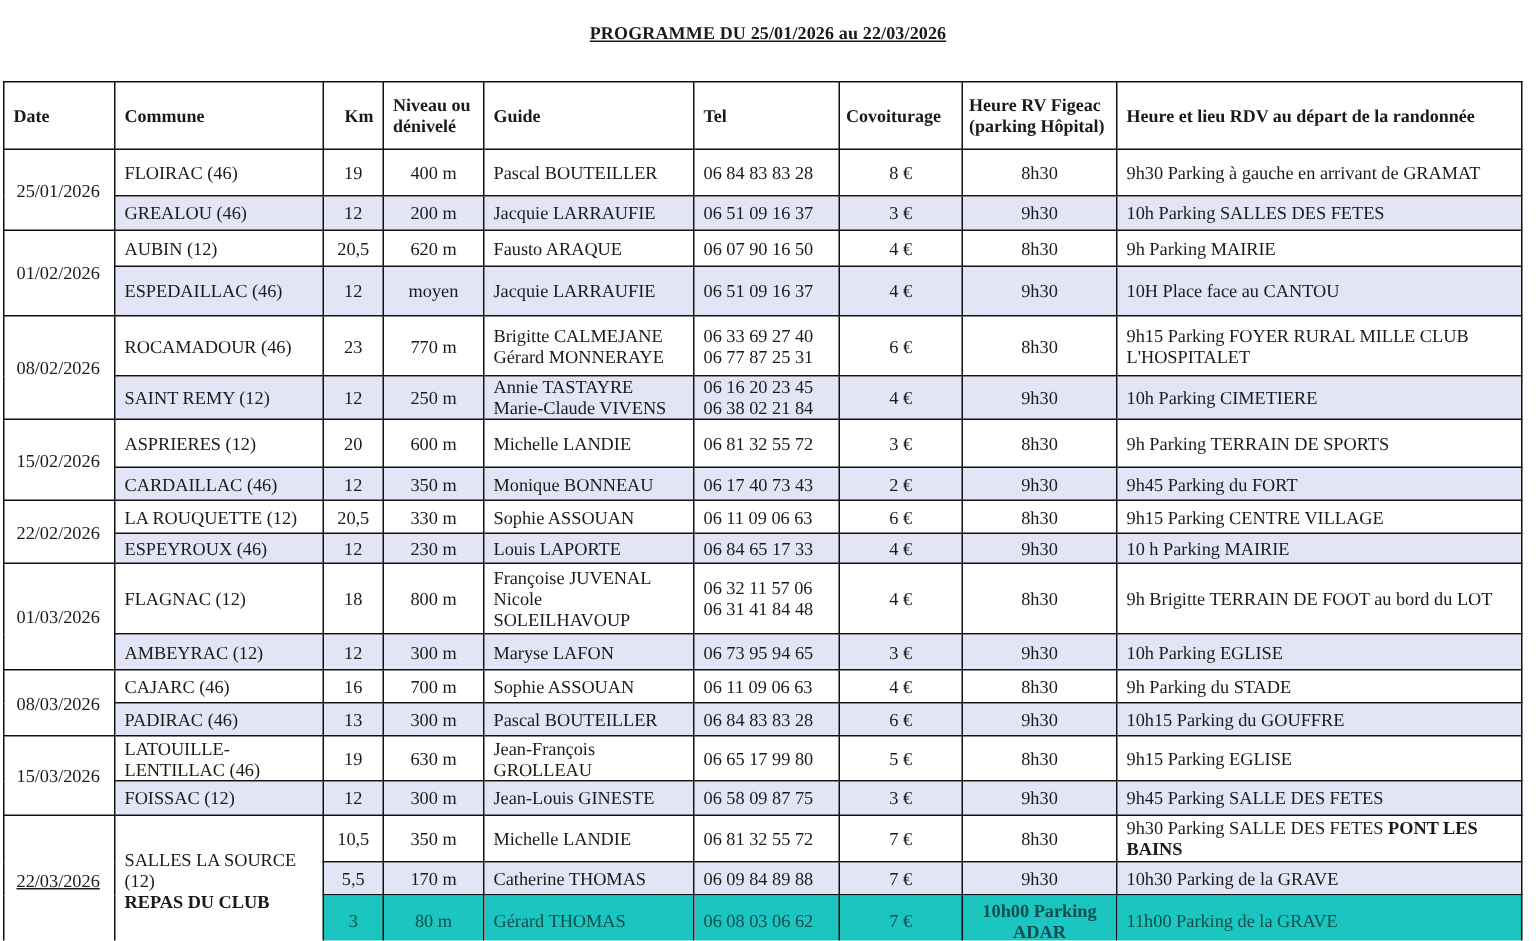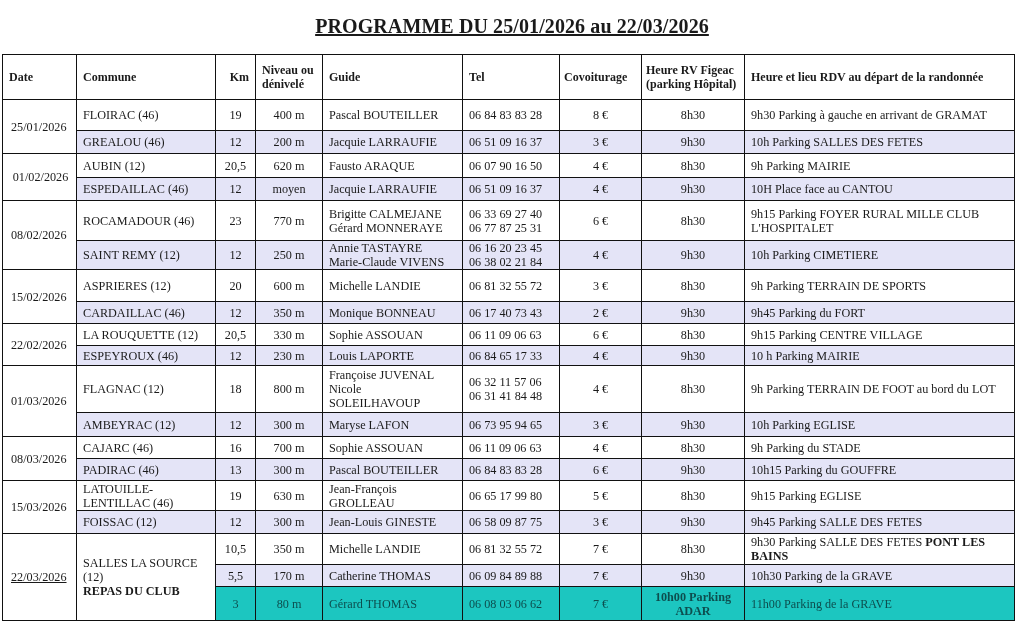--- a/index.html
+++ b/index.html
@@ -1,19 +1,19 @@
 <!DOCTYPE html>
 <html><head>
 <meta charset="utf-8">
 <style>
   html, body { margin:0; padding:0; background:#ffffff; }
   body { width:1024px; height:627px; overflow:hidden; position:relative;
          font-family:"Liberation Serif", "DejaVu Serif", serif; color:#1a1a1a; }
   .title { position:absolute; left:0; top:15px; width:1024px; text-align:center;
-           font-weight:bold; font-size:20px; text-decoration:underline; letter-spacing:0.1px; }
+           font-weight:bold; font-size:12px; text-decoration:underline; letter-spacing:0.1px; }
   table.prog { position:absolute; left:2px; top:54px; width:1012px; border-collapse:collapse;
                table-layout:fixed; font-size:12.2px; }
   table.prog td, table.prog th { border:1.5px solid #111; padding:0 6px; vertical-align:middle;
                line-height:14px; overflow:hidden; }
   table.prog th { font-weight:bold; text-align:left; font-size:12px; height:44px; background:#fff; }
   .c { text-align:center; }
   .lav td.sub { background:#e4e4f7; }
   .wht td.sub { background:#ffffff; }
   .teal td.sub { background:#1cc6c0; color:#0d4e4e; }
   .bold { font-weight:bold; color:#1a1a1a; }
@@ -67,31 +67,31 @@
         <td class="sub nm">GREALOU (46)</td>
         <td class="sub c" style="padding: 0px 2px;">12</td>
         <td class="sub c" style="padding: 0px 2px;">200 m</td>
         <td class="sub nm">Jacquie LARRAUFIE</td>
         <td class="sub tel">06 51 09 16 37</td>
         <td class="sub c">3 €</td>
         <td class="sub c">9h30</td>
         <td class="sub">10h Parking SALLES DES FETES</td>
       </tr>
       <tr class="wht" style="height: 24px;">
-        <td class="datecell" rowspan="2" style="padding-left: 8px; text-align: center;">01/02/2026</td>
+        <td class="datecell" rowspan="2" style="padding-left: 8px;">01/02/2026</td>
         <td class="sub nm">AUBIN (12)</td>
         <td class="sub c" style="padding: 0px 2px;">20,5</td>
         <td class="sub c" style="padding: 0px 2px;">620 m</td>
         <td class="sub nm">Fausto ARAQUE</td>
         <td class="sub tel">06 07 90 16 50</td>
         <td class="sub c">4 €</td>
         <td class="sub c">8h30</td>
         <td class="sub">9h Parking MAIRIE</td>
       </tr>
-      <tr class="lav" style="height: 23px;">
+      <tr class="lav" style="height: 33px;">
         <td class="sub nm">ESPEDAILLAC (46)</td>
         <td class="sub c" style="padding: 0px 2px;">12</td>
         <td class="sub c" style="padding: 0px 2px;">moyen</td>
         <td class="sub nm">Jacquie LARRAUFIE</td>
         <td class="sub tel">06 51 09 16 37</td>
         <td class="sub c">4 €</td>
         <td class="sub c">9h30</td>
         <td class="sub">10H Place face au CANTOU</td>
       </tr>
       <tr class="wht" style="height: 40px;">
@@ -166,21 +166,21 @@
         <td class="sub nm">FLAGNAC (12)</td>
         <td class="sub c" style="padding: 0px 2px;">18</td>
         <td class="sub c" style="padding: 0px 2px;">800 m</td>
         <td class="sub nm">Françoise JUVENAL
 Nicole
 SOLEILHAVOUP</td>
         <td class="sub tel">06 32 11 57 06
 06 31 41 84 48</td>
         <td class="sub c">4 €</td>
         <td class="sub c">8h30</td>
-        <td class="sub">9h Parking TERRAIN DE FOOT au bord du LOT</td>
+        <td class="sub">9h Brigitte TERRAIN DE FOOT au bord du LOT</td>
       </tr>
       <tr class="lav" style="height: 24px;">
         <td class="sub nm">AMBEYRAC (12)</td>
         <td class="sub c" style="padding: 0px 2px;">12</td>
         <td class="sub c" style="padding: 0px 2px;">300 m</td>
         <td class="sub nm">Maryse LAFON</td>
         <td class="sub tel">06 73 95 94 65</td>
         <td class="sub c">3 €</td>
         <td class="sub c">9h30</td>
         <td class="sub">10h Parking EGLISE</td>

